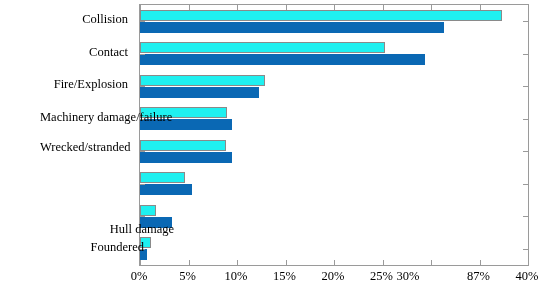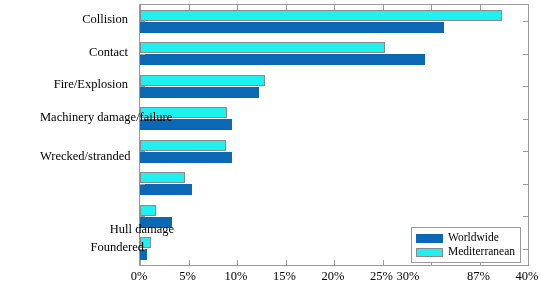--- a/index.html
+++ b/index.html
@@ -210,41 +210,31 @@
       <div class="xtick-top" style="left: 339.5px;"></div>
       <div class="xtick" style="left: 388px;"></div>
       <div class="xtick-top" style="left: 388px;"></div>
     </div>
 
   <div id="ylabels">
       <div class="ylabel" style="top: 13.25px; text-align: right; padding-right: 6px; box-sizing: border-box;">Collision</div>
       <div class="ylabel" style="top: 45.75px; text-align: right; padding-right: 6px; box-sizing: border-box;">Contact</div>
       <div class="ylabel" style="top: 78.25px; text-align: right; padding-right: 6px; box-sizing: border-box;">Fire/Explosion</div>
       <div class="ylabel" style="top: 110.75px; text-align: right; padding-right: 6px; box-sizing: border-box;">Machinery damage/failure</div>
-      <div class="ylabel" style="top: 150px; text-align: right; padding-right: 6px; box-sizing: border-box;">Wrecked/stranded</div>
+      <div class="ylabel" style="top: 141px; text-align: right; padding-right: 6px; box-sizing: border-box;">Wrecked/stranded</div>
       <div class="ylabel" style="top: 223px; text-align: right; padding-right: 6px; box-sizing: border-box; margin-left: 46px;">Hull damage</div>
       <div class="ylabel" style="top: 240.75px; text-align: right; padding-right: 6px; box-sizing: border-box; margin-left: 16px;">Foundered</div>
     </div>
 
   <div id="xlabels">
       <div class="xlabel" style="left: 139px;">0%</div>
       <div class="xlabel" style="left: 187.5px;">5%</div>
       <div class="xlabel" style="left: 236px;">10%</div>
       <div class="xlabel" style="left: 284.5px;">15%</div>
       <div class="xlabel" style="left: 333px;">20%</div>
       <div class="xlabel" style="left: 381.5px;">25%</div>
       <div class="xlabel" style="left: 408px;">30%</div>
       <div class="xlabel" style="left: 478.5px;">87%</div>
       <div class="xlabel" style="left: 527px;">40%</div>
     </div>
 
-  <div id="legend">
-    <div class="legend-entry">
-      <span class="legend-swatch worldwide"></span>
-      <span class="legend-text">Worldwide</span>
-    </div>
-    <div class="legend-entry">
-      <span class="legend-swatch mediterranean"></span>
-      <span class="legend-text">Mediterranean</span>
-    </div>
-  </div>
 
 </div>
 
 </body></html>

